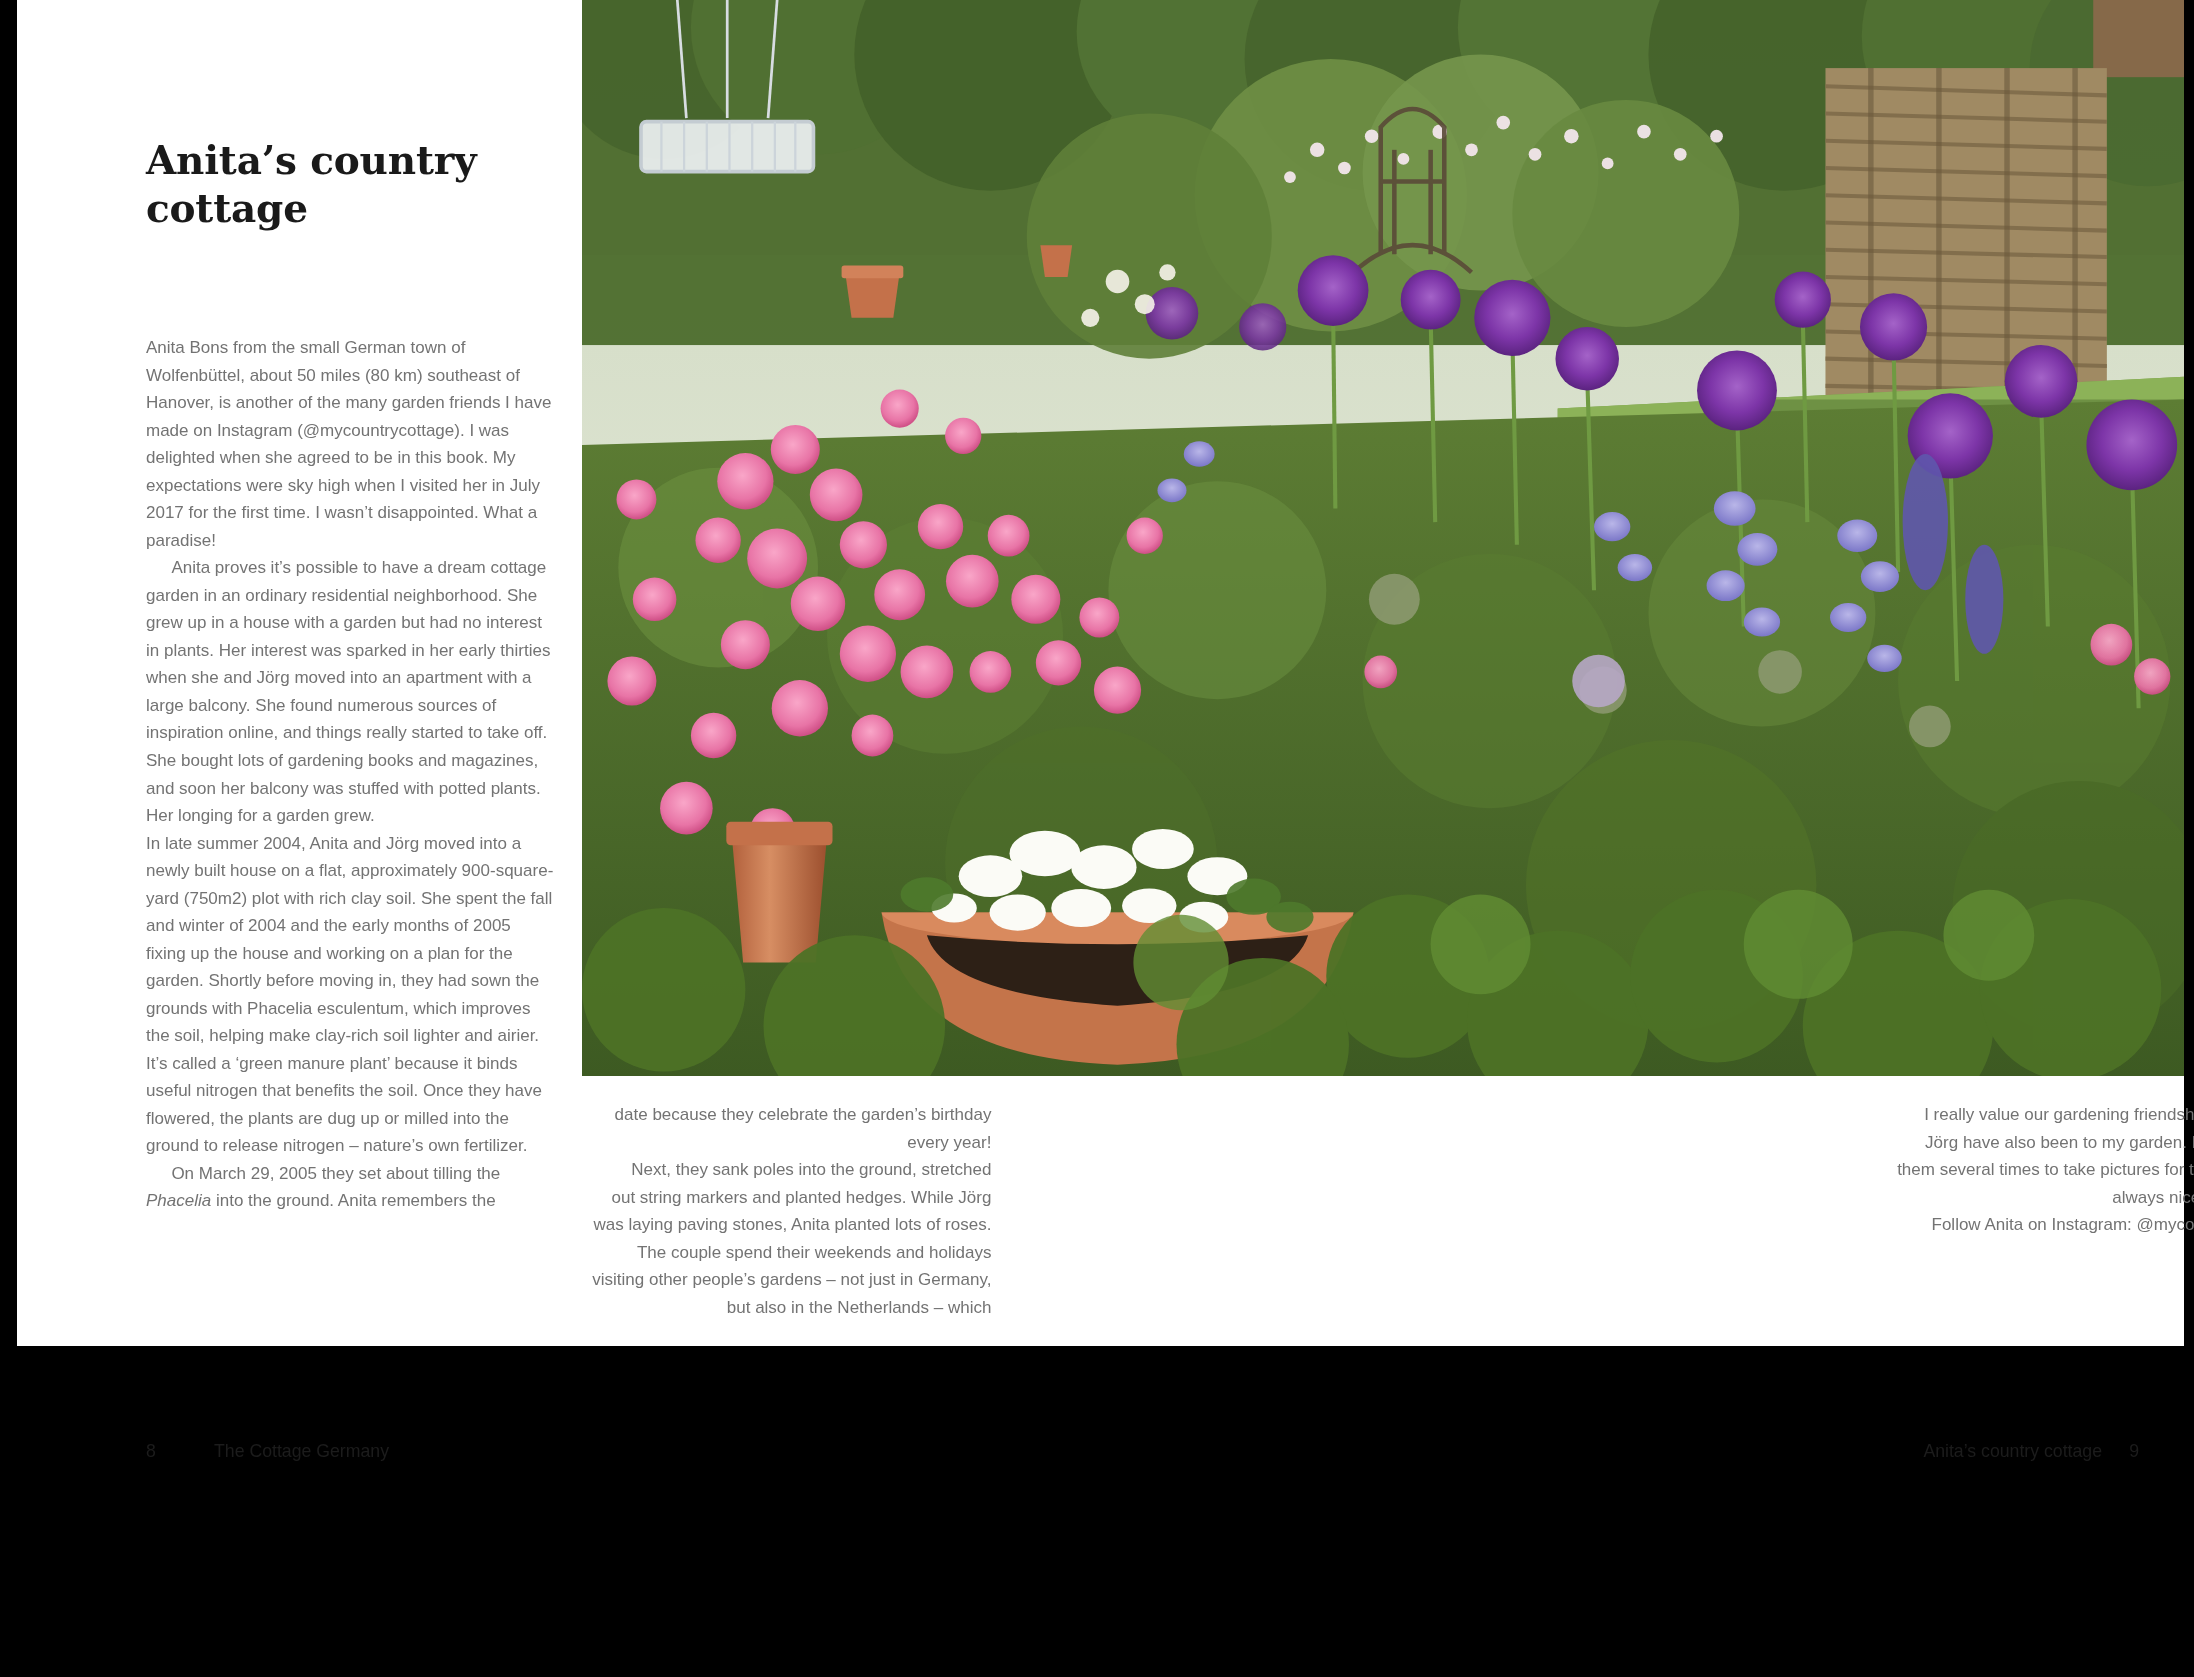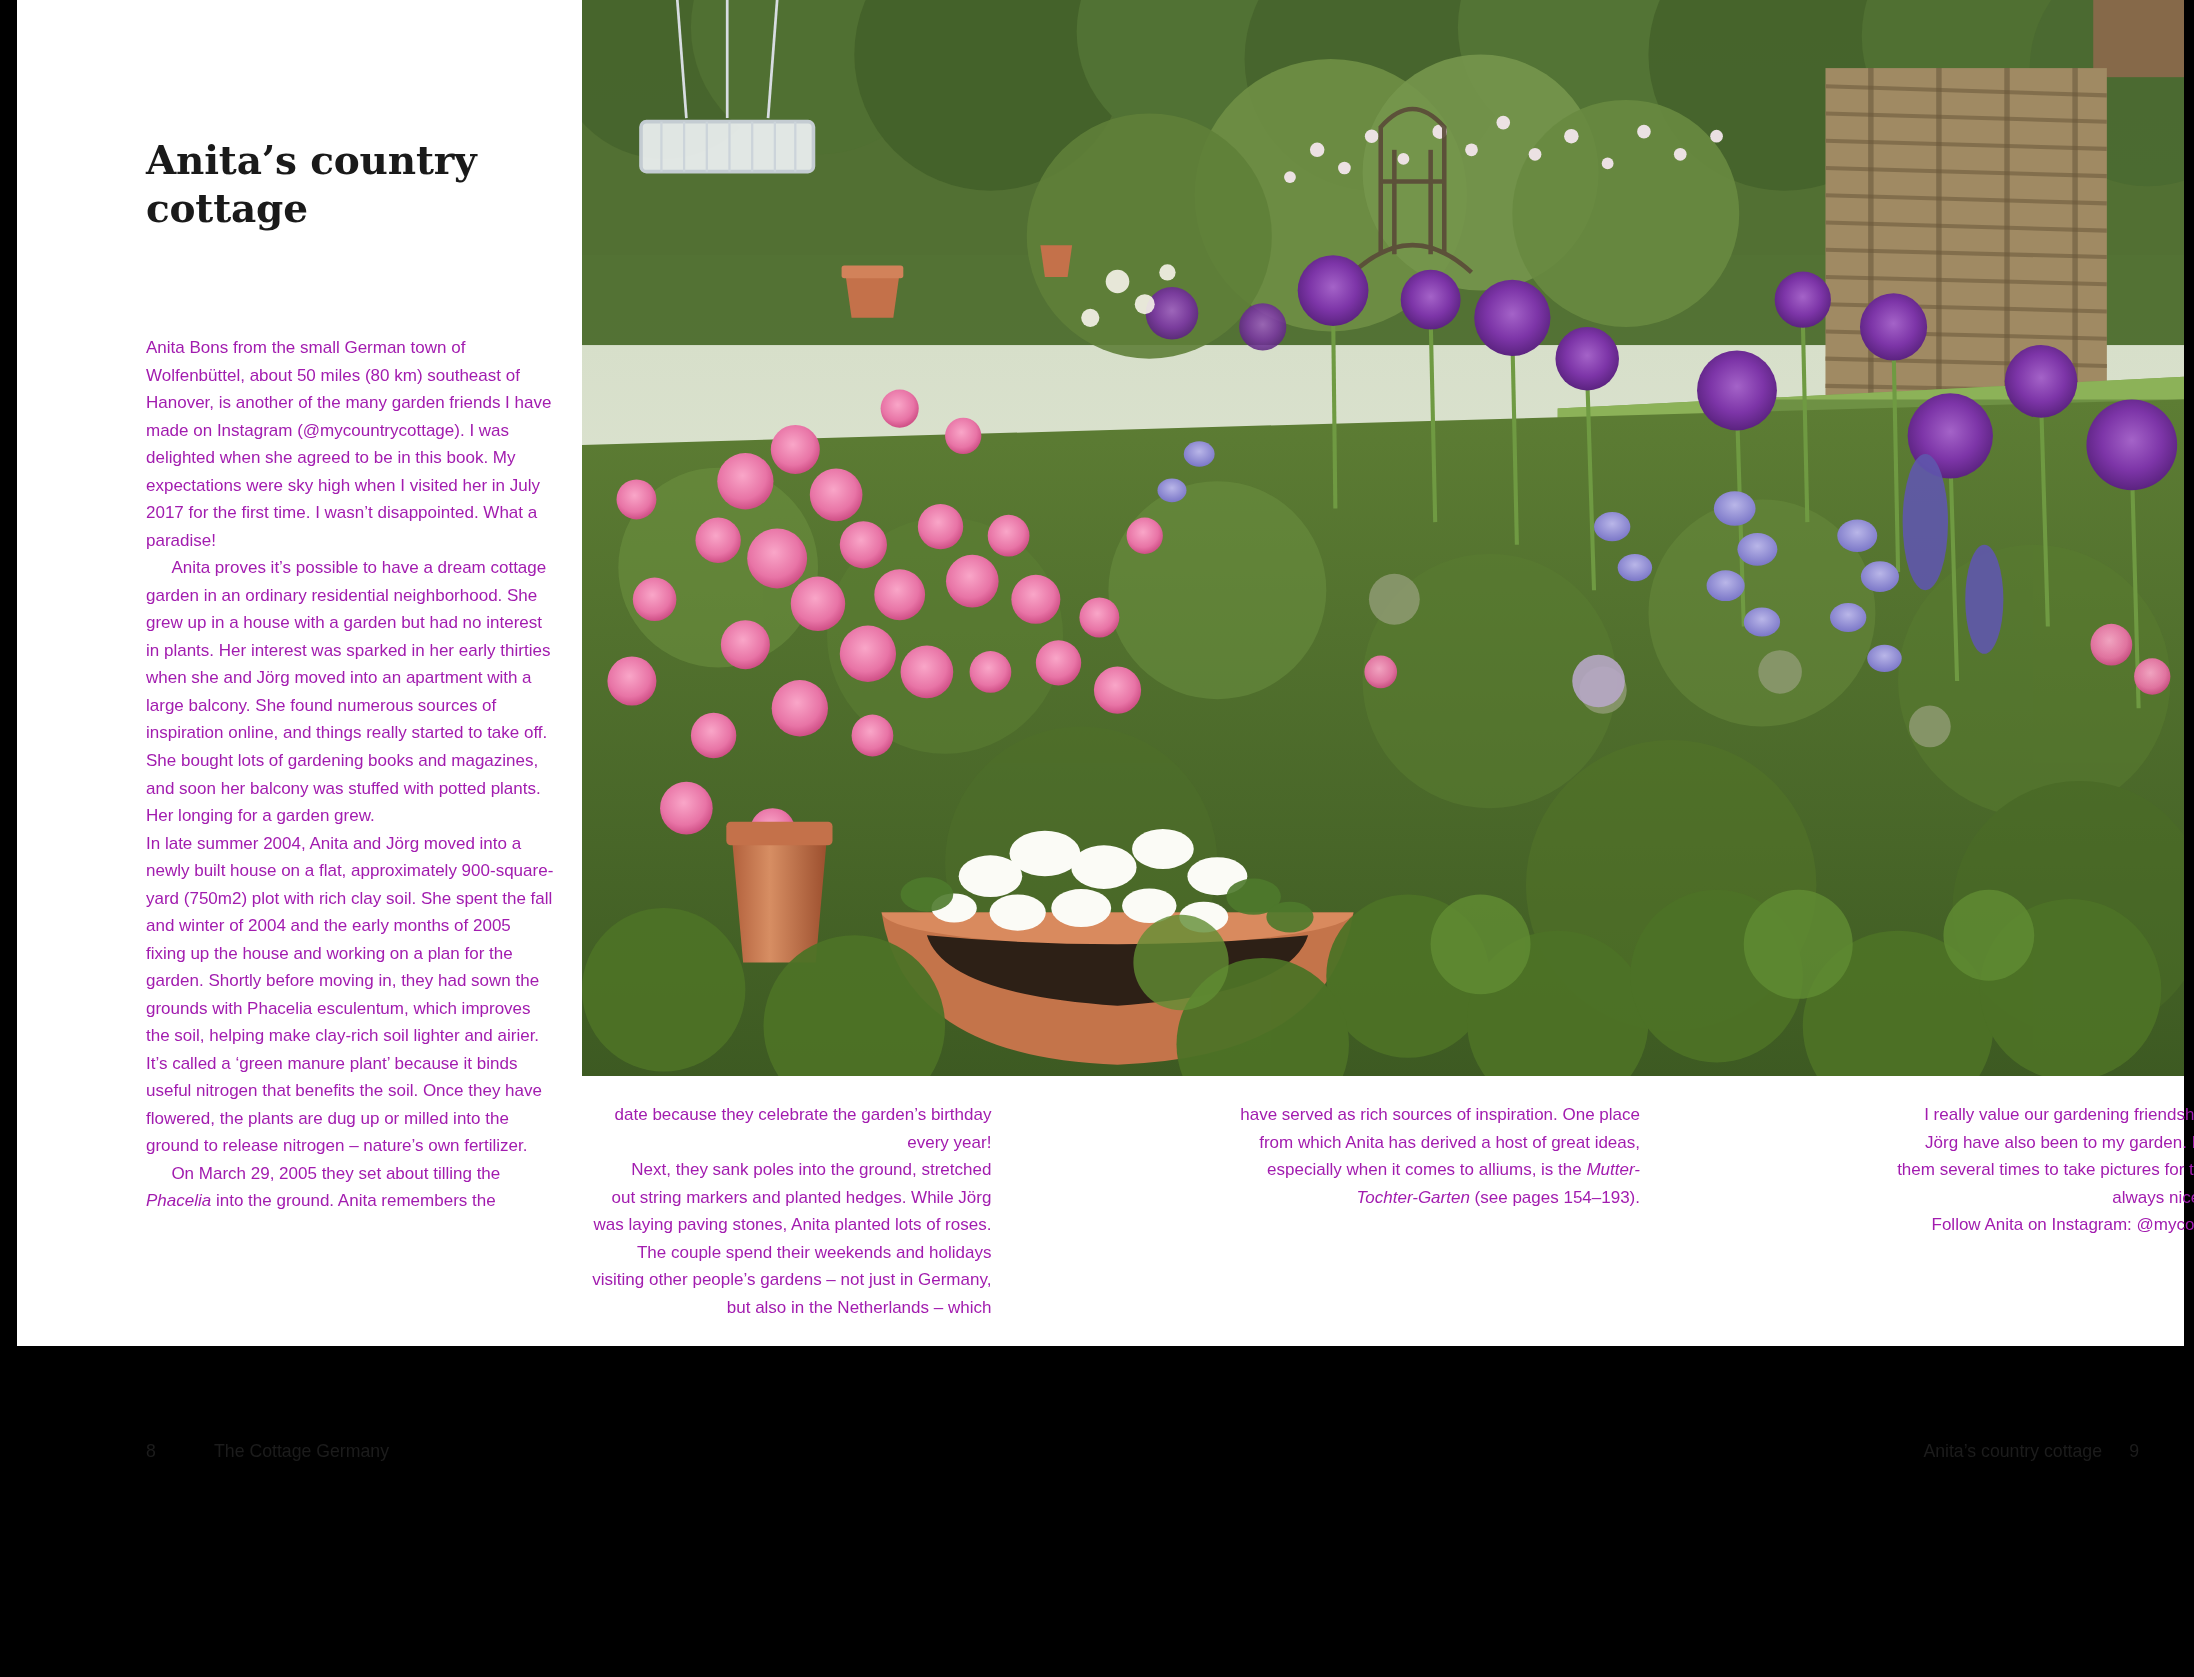--- a/index.html
+++ b/index.html
@@ -42,21 +42,21 @@
     font-size: 39px;
     line-height: 1.22;
     color: #1a1a1a;
     letter-spacing: -0.2px;
   }
 
   .body-col {
     font-family: "Liberation Sans", sans-serif;
     font-size: 17px;
     line-height: 1.62;
-    color: #a21caf;
+    color: #737373;
     text-align: left;
   }
 
   .body-col p {
     margin: 0;
   }
   .body-col p.indent {
     text-indent: 25.4px;
   }
   .body-col p.space-before {
@@ -444,21 +444,20 @@
 
   <div class="cols">
 
     <div class="col col-1 body-col">
       <p>date because they celebrate the garden’s birthday every year!</p>
       <p class="indent">Next, they sank poles into the ground, stretched out string markers and planted hedges. While Jörg was laying paving stones, Anita planted lots of roses.</p>
       <p class="indent">The couple spend their weekends and holidays visiting other people’s gardens – not just in Germany, but also in the Netherlands – which</p>
     </div>
 
     <div class="col col-2 body-col">
-      <p><span>have served as rich sources of inspiration. One place from which Anita has derived a host of great ideas, especially when it comes to alliums, is the </span><span class="it">Mutter-Tochter-Garten</span><span> (see pages 154–193).</span></p>
     </div>
 
     <div class="col col-3 body-col">
       <p class="indent">I really value our gardening friendship. Anita and Jörg have also been to my garden. I went to see them several times to take pictures for this book. It’s always nice to go back.</p>
       <p class="indent">Follow Anita on Instagram: @mycountrycottage</p>
     </div>
   </div>
 
   <div class="footer">
     <span class="folio-left">8</span>

